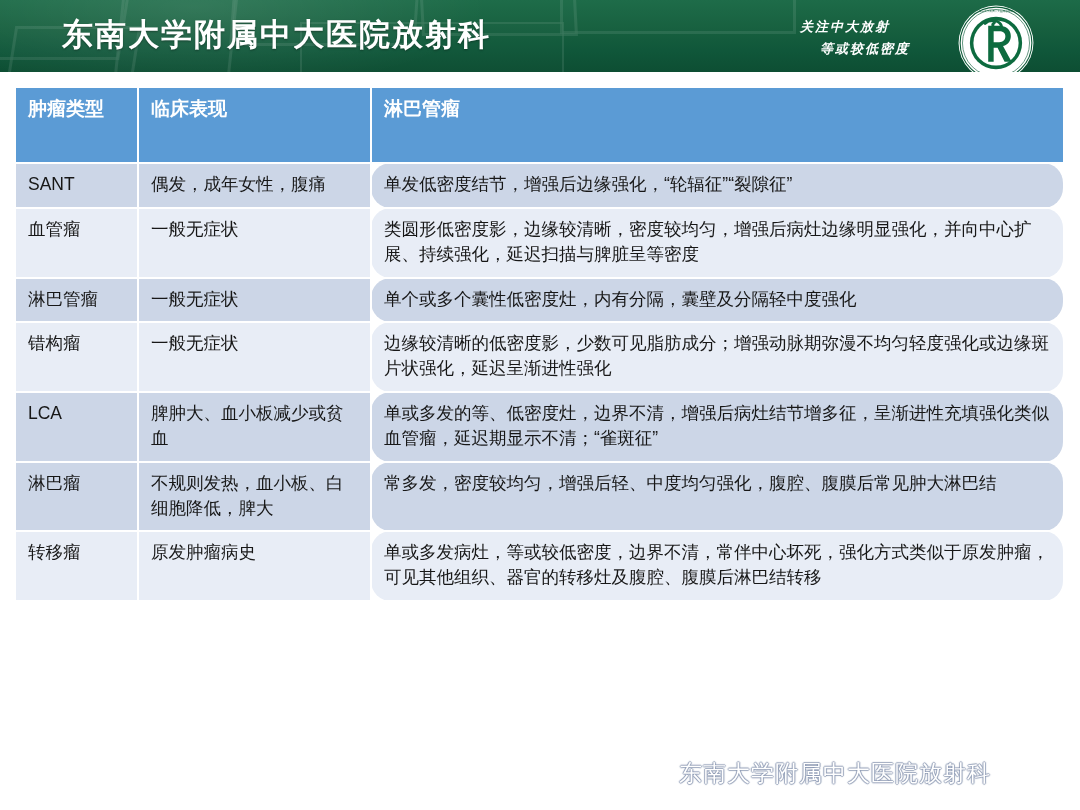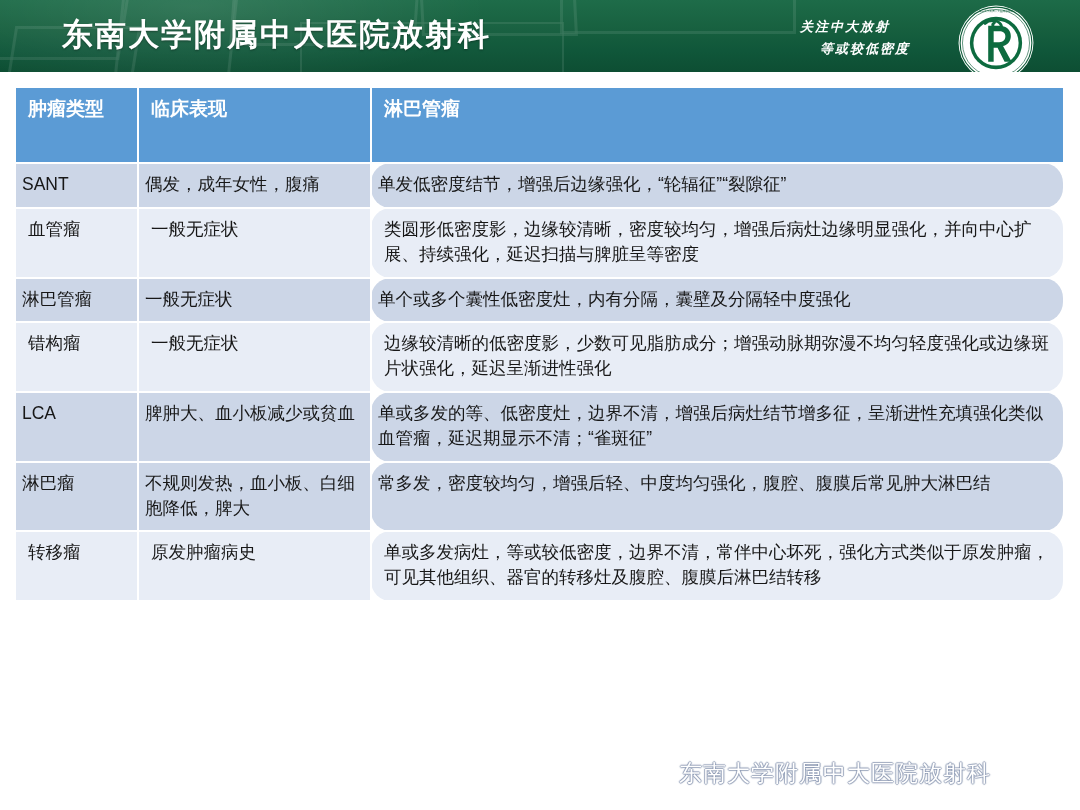--- a/index.html
+++ b/index.html
@@ -115,21 +115,21 @@
     color: #171717;
     vertical-align: top;
     padding: 8px 10px 10px 12px;
     line-height: 1.42;
     border-right: 2px solid #ffffff;
     border-bottom: 2px solid #ffffff;
     word-break: break-word;
   }
   table.data-table td:last-child { border-right: none; border-radius: 20px; }
 
-  tr.row-a td { background: #CCD6E7; padding-left: 6px; }
+  tr.row-a td { background: #CCD6E7; }
   tr.row-b td { background: #E8EDF6; }
 
   
   .watermark {
     position: absolute;
     left: 640px;
     top: 758px;
     display: flex;
     align-items: center;
     gap: 9px;

